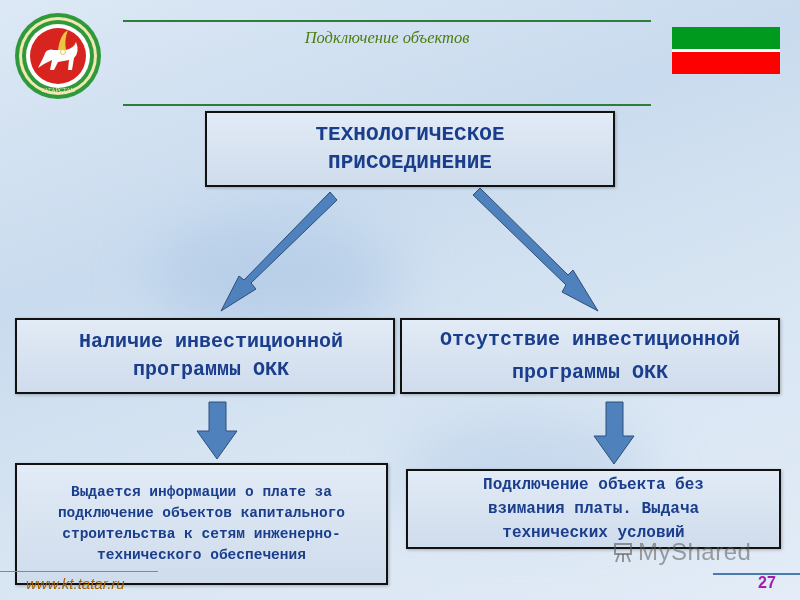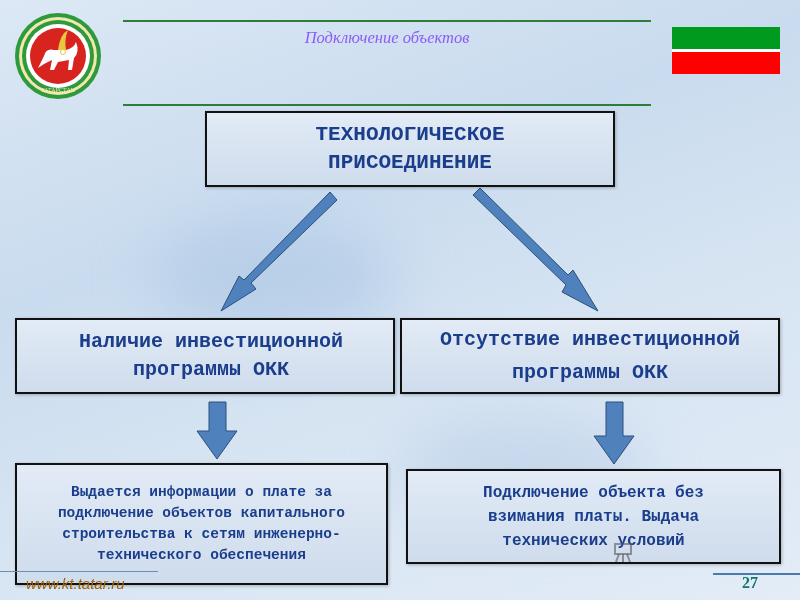--- a/index.html
+++ b/index.html
@@ -7,44 +7,44 @@
     width:800px; height:600px; position:relative; overflow:hidden;
     background: linear-gradient(160deg, #dce8f5 0%, #c9dbee 35%, #d6e4f2 60%, #e3ecf7 100%);
     font-family: "Liberation Serif", serif;
   }
   .glow { position:absolute; border-radius:50%; filter:blur(30px); opacity:.55; }
   .logo { position:absolute; left:14px; top:12px; width:88px; height:88px; }
   .title-wrap { position:absolute; left:123px; top:20px; width:528px; height:86px; }
   .title-line { position:absolute; left:0; width:528px; height:2px; background:#2e7d3a; }
   .title-text {
     position:absolute; top:6px; left:0; width:528px; text-align:center;
-    color:#8b5cf6; font-style:italic; font-size:16.5px; line-height:24px;
+    color:#4d7c0f; font-style:italic; font-size:16.5px; line-height:24px;
     font-family:"Liberation Serif", serif;
   }
   .flag { position:absolute; left:672px; top:27px; width:108px; height:47px; background:#fff; }
   .flag .g { position:absolute; left:0; top:0; width:108px; height:22px; background:#009a1e; }
   .flag .r { position:absolute; left:0; top:25px; width:108px; height:22px; background:#ff0000; }
   .box {
     position:absolute; border:2px solid #111; box-sizing:border-box;
     background: linear-gradient(180deg, #e2ebf6 0%, #cfdcec 100%);
     display:flex; align-items:center; justify-content:center; text-align:center;
     color:#1a3e8c; font-weight:bold; font-family:Liberation Mono, monospace;
     box-shadow: 1px 1px 3px rgba(0,0,0,.25);
   }
   .box span { white-space:pre-line; }
   .b-top { left:205px; top:111px; width:410px; height:76px; font-size:21px; line-height:28px; }
   .b-left { left:15px; top:318px; width:380px; height:76px; font-size:20px; line-height:28px;padding-left:12px; }
   .b-right { left:400px; top:318px; width:380px; height:76px; font-size:20px; line-height:33px; }
   .b-bl { left:15px; top:463px; width:373px; height:122px; font-size:14.5px; line-height:21px; color:#1a3e8c; }
-  .b-br { left:406px; top:469px; width:375px; height:95px; font-size:16px; line-height:24px; }
+  .b-br { left:406px; top:469px; width:375px; height:80px; font-size:16px; line-height:24px; }
   svg.arrows { position:absolute; left:0; top:0; }
   .footer-line-l { position:absolute; left:0; top:571px; width:158px; height:1px; background:#6a8fb5; }
   .footer-line-r { position:absolute; left:713px; top:573px; width:87px; height:2px; background:#4a7bb0; }
   .url { position:absolute; left:26px; top:575px; font-family:"Liberation Sans", sans-serif; font-style:italic; font-size:15px; color:#a16207; }
-  .page-num { position:absolute; left:742px; top:574px; font-family:Liberation Serif, serif; font-weight:bold; font-size:16px; color:#0f766e; }
+  .page-num { position:absolute; left:758px; top:574px; font-family:Liberation Sans, sans-serif; font-weight:bold; font-size:16px; color:#a21caf; }
   .watermark { position:absolute; left:612px; top:538px; font-family:"Liberation Sans", sans-serif; font-size:24px; color:rgba(90,90,90,.55); letter-spacing:.5px; }
   .watermark .wm-icon { display:inline-block; width:22px; height:22px; margin-right:4px; vertical-align:-3px; }
 </style>
 </head>
 <body>
 
 <div class="glow" style="left:150px;top:220px;width:250px;height:120px;background:#a9c4e4;"></div>
 <div class="glow" style="left:400px;top:420px;width:250px;height:100px;background:#b4cbe6;"></div>
 
 <div class="logo">
@@ -112,19 +112,19 @@
 </div>
 
 <div class="watermark">
   <svg class="wm-icon" viewBox="0 0 22 22">
     <g fill="none" stroke="rgba(90,90,90,.6)" stroke-width="2">
       <rect x="3" y="3" width="16" height="10"></rect>
       <line x1="7" y1="13" x2="4" y2="21"></line>
         <line x1="11" y1="13" x2="11" y2="21"></line>
         <line x1="15" y1="13" x2="18" y2="21"></line>
     </g>
-  </svg>
+  </svg><span>MyShared</span>
 </div>
 
 <div class="footer-line-l"></div>
 <div class="url">www.kt.tatar.ru</div>
 <div class="footer-line-r"></div>
 <div class="page-num">27</div>
 
 </body></html>

